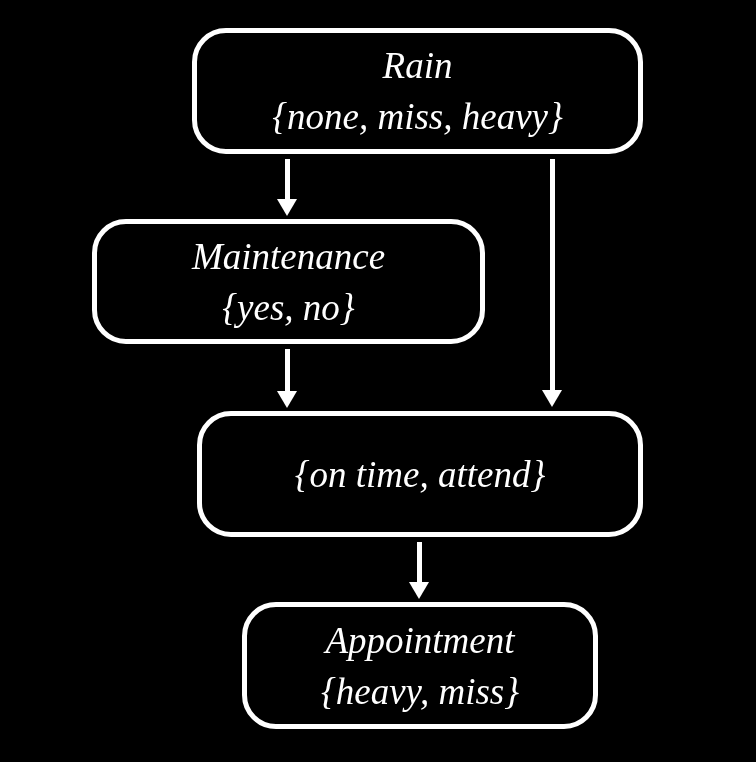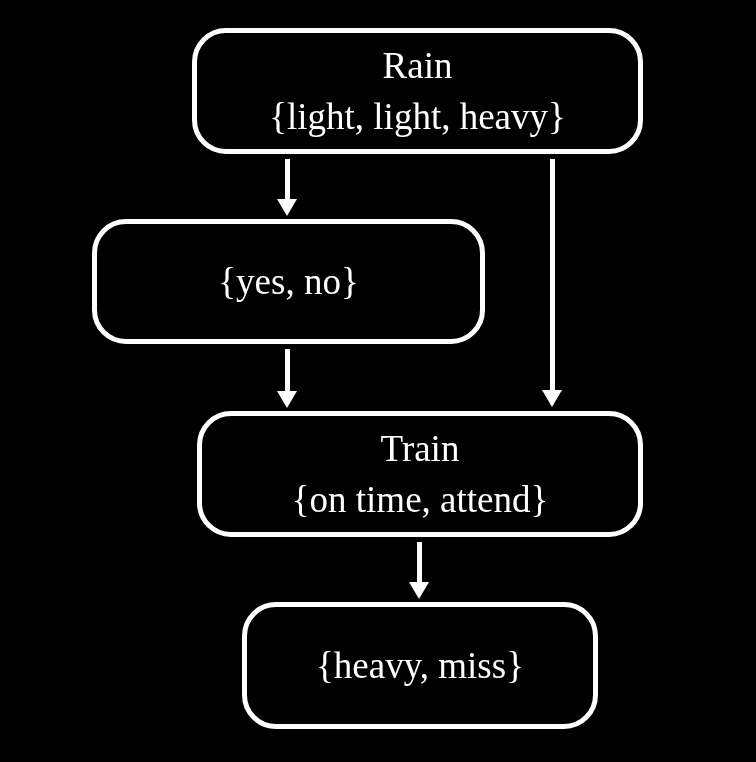--- a/index.html
+++ b/index.html
@@ -22,20 +22,21 @@
     background: #000000;
     display: flex;
     flex-direction: column;
     align-items: center;
     justify-content: center;
     box-sizing: border-box;
     color: #ffffff;
   }
   .node .label,
   .node .domain {
+    font-style: italic;
     font-size: 37px;
     line-height: 51px;
     white-space: nowrap;
     text-align: center;
   }
   #node-rain        { left: 192px; top:  28px; width: 451px; height: 126px; }
   #node-maintenance { left:  92px; top: 219px; width: 393px; height: 125px; }
   #node-train       { left: 197px; top: 411px; width: 446px; height: 126px; }
   #node-appointment { left: 242px; top: 602px; width: 356px; height: 127px; }
 
@@ -67,33 +68,34 @@
   #edge-train-appointment { left: 409px; top: 542px; }
   #edge-train-appointment .shaft { height: 40px; }
 </style>
 </head>
 <body>
 
 <div id="canvas">
 
   <div class="node" id="node-rain">
     <div class="label">Rain</div>
-    <div class="domain">{light, light, heavy}</div>
+    <div class="domain">{none, miss, heavy}</div>
   </div>
 
   <div class="node" id="node-maintenance">
+    <div class="label">Maintenance</div>
     <div class="domain">{yes, no}</div>
   </div>
 
   <div class="node" id="node-train">
-    <div class="label">Train</div>
     <div class="domain">{on time, attend}</div>
   </div>
 
   <div class="node" id="node-appointment">
+    <div class="label">Appointment</div>
     <div class="domain">{heavy, miss}</div>
   </div>
 
   <div class="arrow" id="edge-rain-maintenance">
     <div class="shaft"></div>
     <div class="head"></div>
   </div>
 
   <div class="arrow" id="edge-rain-train">
     <div class="shaft"></div>

